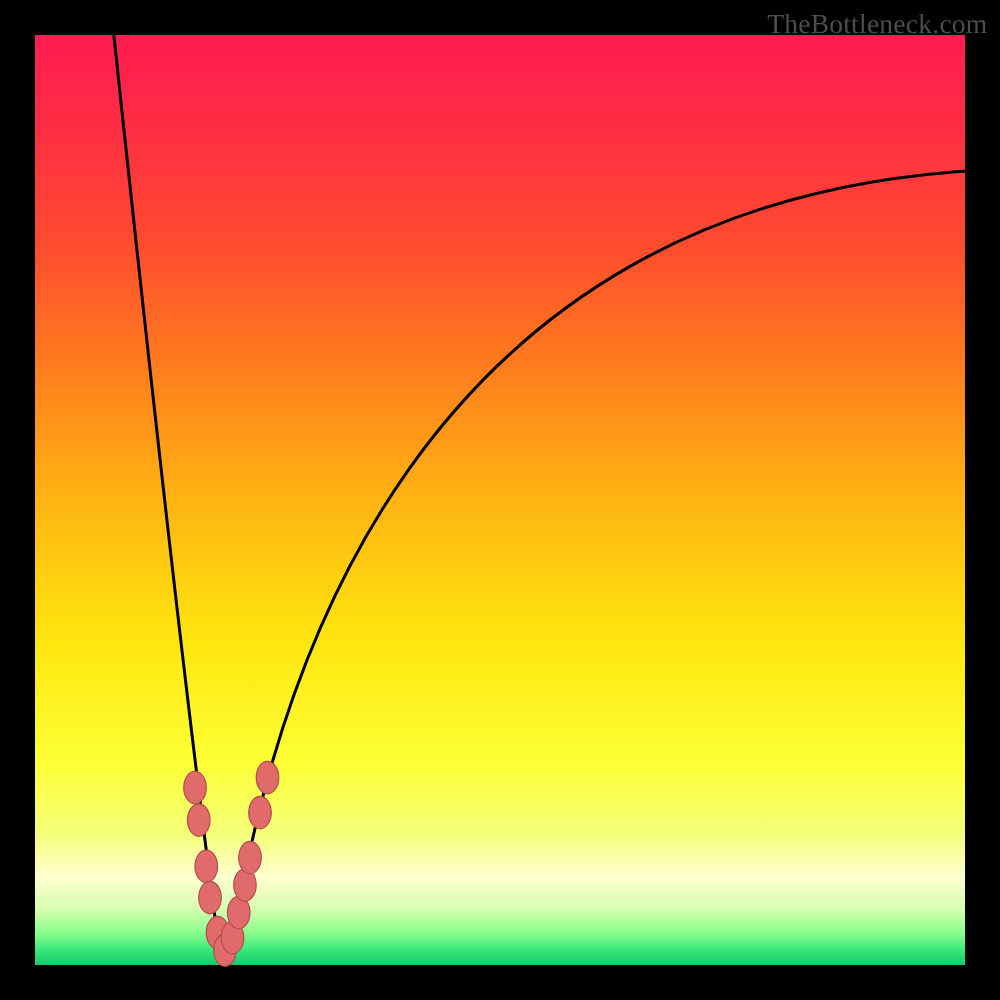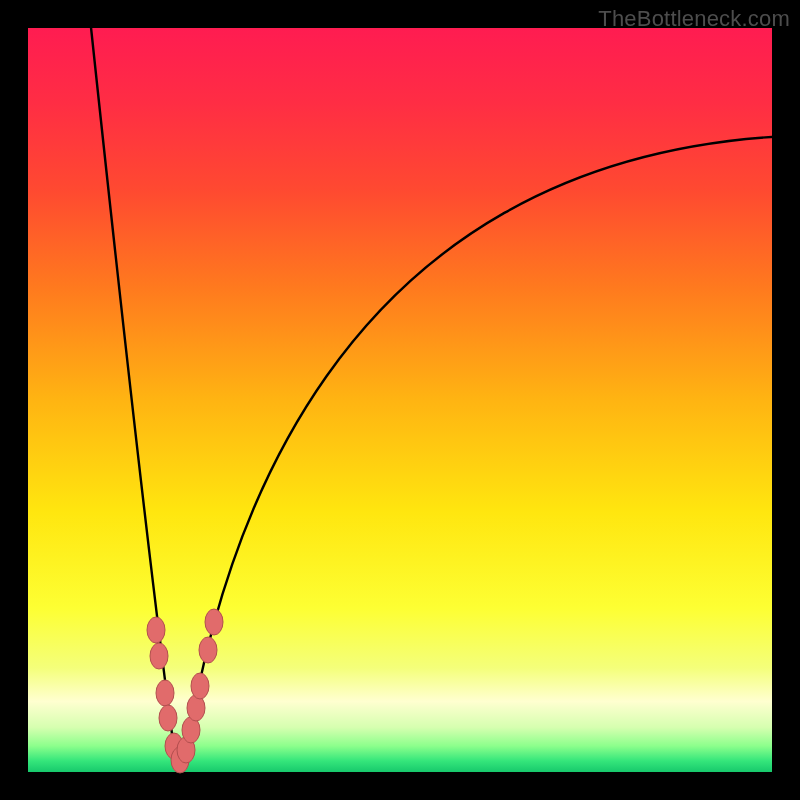--- a/index.html
+++ b/index.html
@@ -26,20 +26,21 @@
     
   }
   .watermark {
     position: absolute;
     top: 6px;
     right: 10px;
     color: #4d4d4d;
     font-size: 22px;
     letter-spacing: 0.2px;
     user-select: none;
+    font-family: Liberation Serif, serif;
   }
   svg.curve-layer {
     position: absolute;
     left: 0;
     top: 0;
     width: 744px;
     height: 744px;
     overflow: visible;
   }
 </style>

